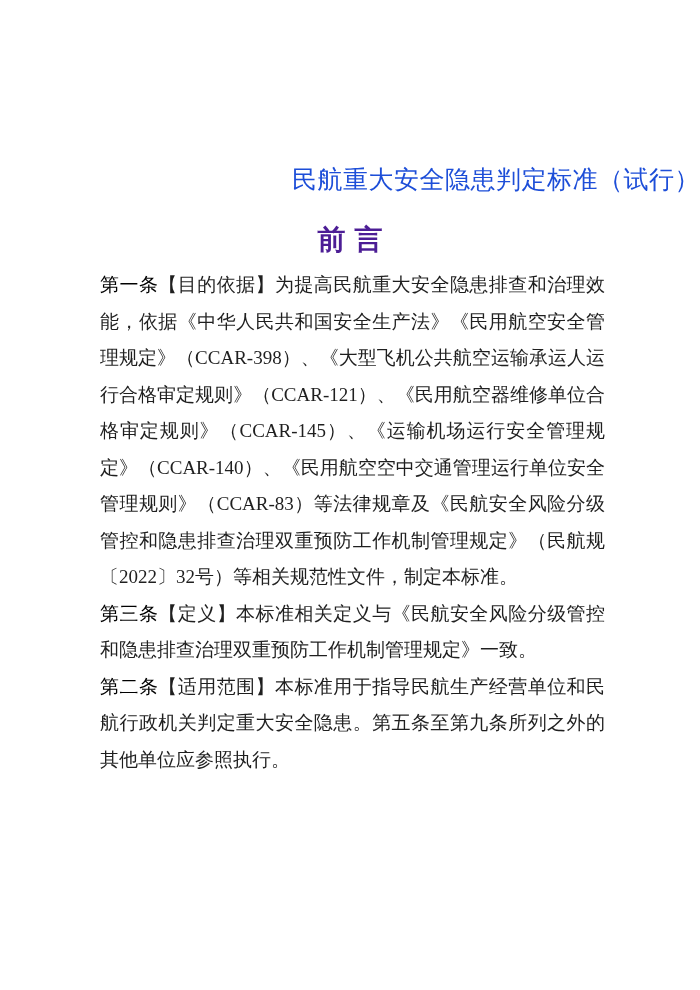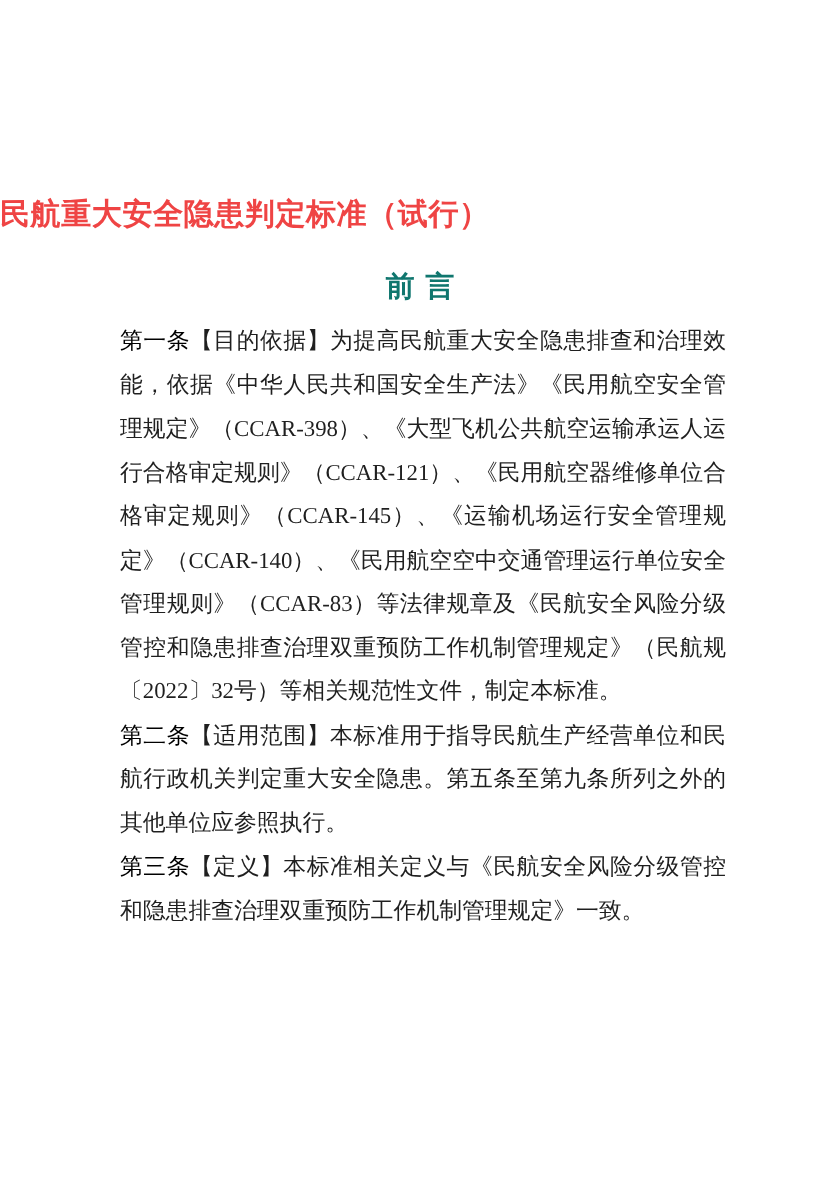--- a/index.html
+++ b/index.html
@@ -11,39 +11,39 @@
   .page {
     position: relative;
     width: 700px;
     height: 990px;
     background: #ffffff;
     overflow: hidden;
     padding-top: 163px;
   }
 
   .doc-title {
-    text-align: left;
+    text-align: right;
     font-family: "Liberation Sans", sans-serif;
-    font-weight: 700;
+    font-weight: 400;
     font-size: 25px;
     line-height: 32px;
     letter-spacing: 0.5px;
-    color: #ef4444;
+    color: #1d4ed8;
   }
 
   .section-heading {
     margin-top: 30px;
     text-align: center;
     font-family: "Liberation Sans", sans-serif;
     font-weight: 700;
-    font-size: 24px;
+    font-size: 28px;
     line-height: 30px;
     letter-spacing: 9px;
     text-indent: 9px;
-    color: #0f766e;
+    color: #4c1d95;
   }
 
   .body-block {
     margin: 12px 95px 0 100px;
     font-family: "Liberation Serif", serif;
     font-size: 19px;
     line-height: 36.5px;
     color: #1f1f1f;
     text-align: justify;
     text-justify: inter-ideograph;
@@ -65,20 +65,20 @@
 <div class="page">
 
   <h1 class="doc-title">民航重大安全隐患判定标准（试行）</h1>
 
   <h2 class="section-heading">前言</h2>
 
   <div class="body-block">
 
     <p class="para"><span class="para-lead">第一条</span><span class="para-body">【目的依据】为提高民航重大安全隐患排查和治理效能，依据《中华人民共和国安全生产法》《民用航空安全管理规定》（CCAR-398）、《大型飞机公共航空运输承运人运行合格审定规则》（CCAR-121）、《民用航空器维修单位合格审定规则》（CCAR-145）、《运输机场运行安全管理规定》（CCAR-140）、《民用航空空中交通管理运行单位安全管理规则》（CCAR-83）等法律规章及《民航安全风险分级管控和隐患排查治理双重预防工作机制管理规定》（民航规〔2022〕32号）等相关规范性文件，制定本标准。</span></p>
 
+    <p class="para"><span class="para-lead">第三条</span><span class="para-body">【定义】本标准相关定义与《民航安全风险分级管控和隐患排查治理双重预防工作机制管理规定》一致。</span></p>
+
     <p class="para"><span class="para-lead">第二条</span><span class="para-body">【适用范围】本标准用于指导民航生产经营单位和民航行政机关判定重大安全隐患。第五条至第九条所列之外的其他单位应参照执行。</span></p>
-
-    <p class="para"><span class="para-lead">第三条</span><span class="para-body">【定义】本标准相关定义与《民航安全风险分级管控和隐患排查治理双重预防工作机制管理规定》一致。</span></p>
 
 
   </div>
 
 </div>
 
 </body></html>

